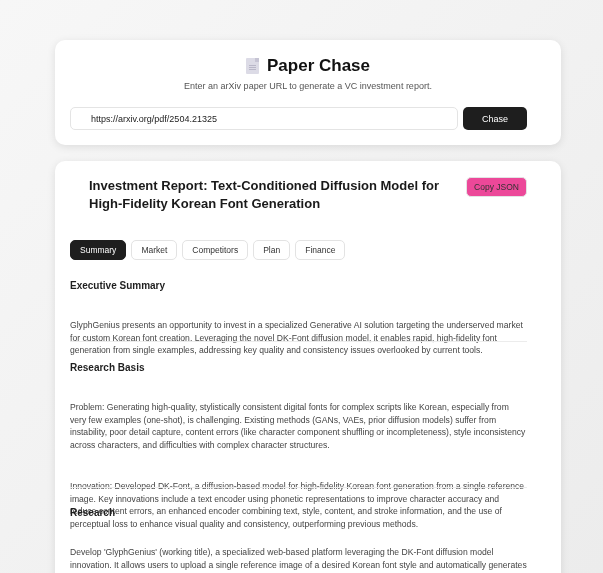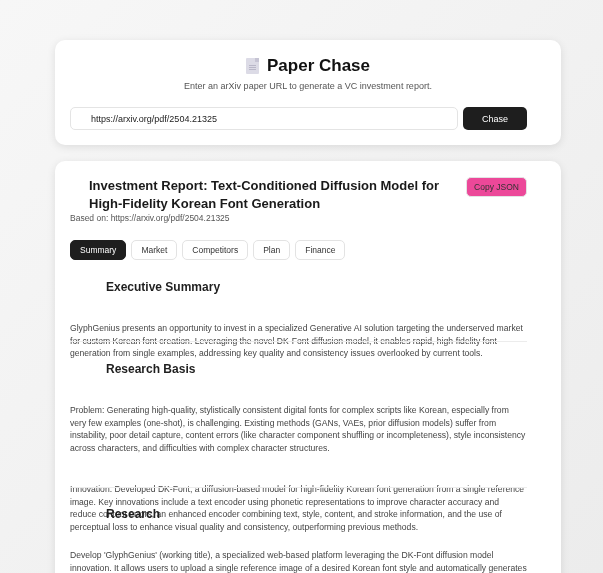--- a/index.html
+++ b/index.html
@@ -67,40 +67,39 @@
   }
   .tabs { position: absolute; left: 15px; top: 79px; display: flex; gap: 5px; }
   .tab {
     height: 20px; padding: 0 9px; border: 1px solid #e3e3e3; border-radius: 5px;
     background: #fff; font-size: 8.5px; color: #333; display: flex; align-items: center;
     font-family: "Liberation Sans", sans-serif;
     text-align: center;
   }
   .tab.active { background: #1e1e1e; color: #fff; border-color: #1e1e1e; }
   .section { position: absolute; left: 15px; width: 457px; }
-  .section h2 { font-size: 12px; font-weight: bold; color: #1f1f1f; margin-bottom: 4px; margin-left: 36px; }
+  .section h2 { font-size: 10px; font-weight: bold; color: #1f1f1f; margin-bottom: 4px; }
   .section p { font-size: 8.6px; line-height: 12.7px; color: #444; margin-top: 28px; }
   .divider { position: absolute; left: 15px; width: 457px; height: 1px; background: #ececec; }
 </style>
 </head>
 <body>
 
 <div class="card hero">
   <div class="hero-title">
     <span class="doc-icon"></span>
     <h1>Paper Chase</h1>
   </div>
   <div class="hero-sub">Enter an arXiv paper URL to generate a VC investment report.</div>
   <input class="url-input" type="text" value="https://arxiv.org/pdf/2504.21325" style="">
   <button class="chase-btn">Chase</button>
 </div>
 
 <div class="card report">
   <div class="report-title">Investment Report: Text-Conditioned Diffusion Model for High-Fidelity Korean Font Generation</div>
-  <div class="based-on">Based on: https://arxiv.org/pdf/2504.21325</div>
   <button class="copy-btn">Copy JSON</button>
 
   <div class="tabs">
     <div class="tab active">Summary</div>
     <div class="tab">Market</div>
     <div class="tab">Competitors</div>
     <div class="tab">Plan</div>
     <div class="tab">Finance</div>
   </div>
 

